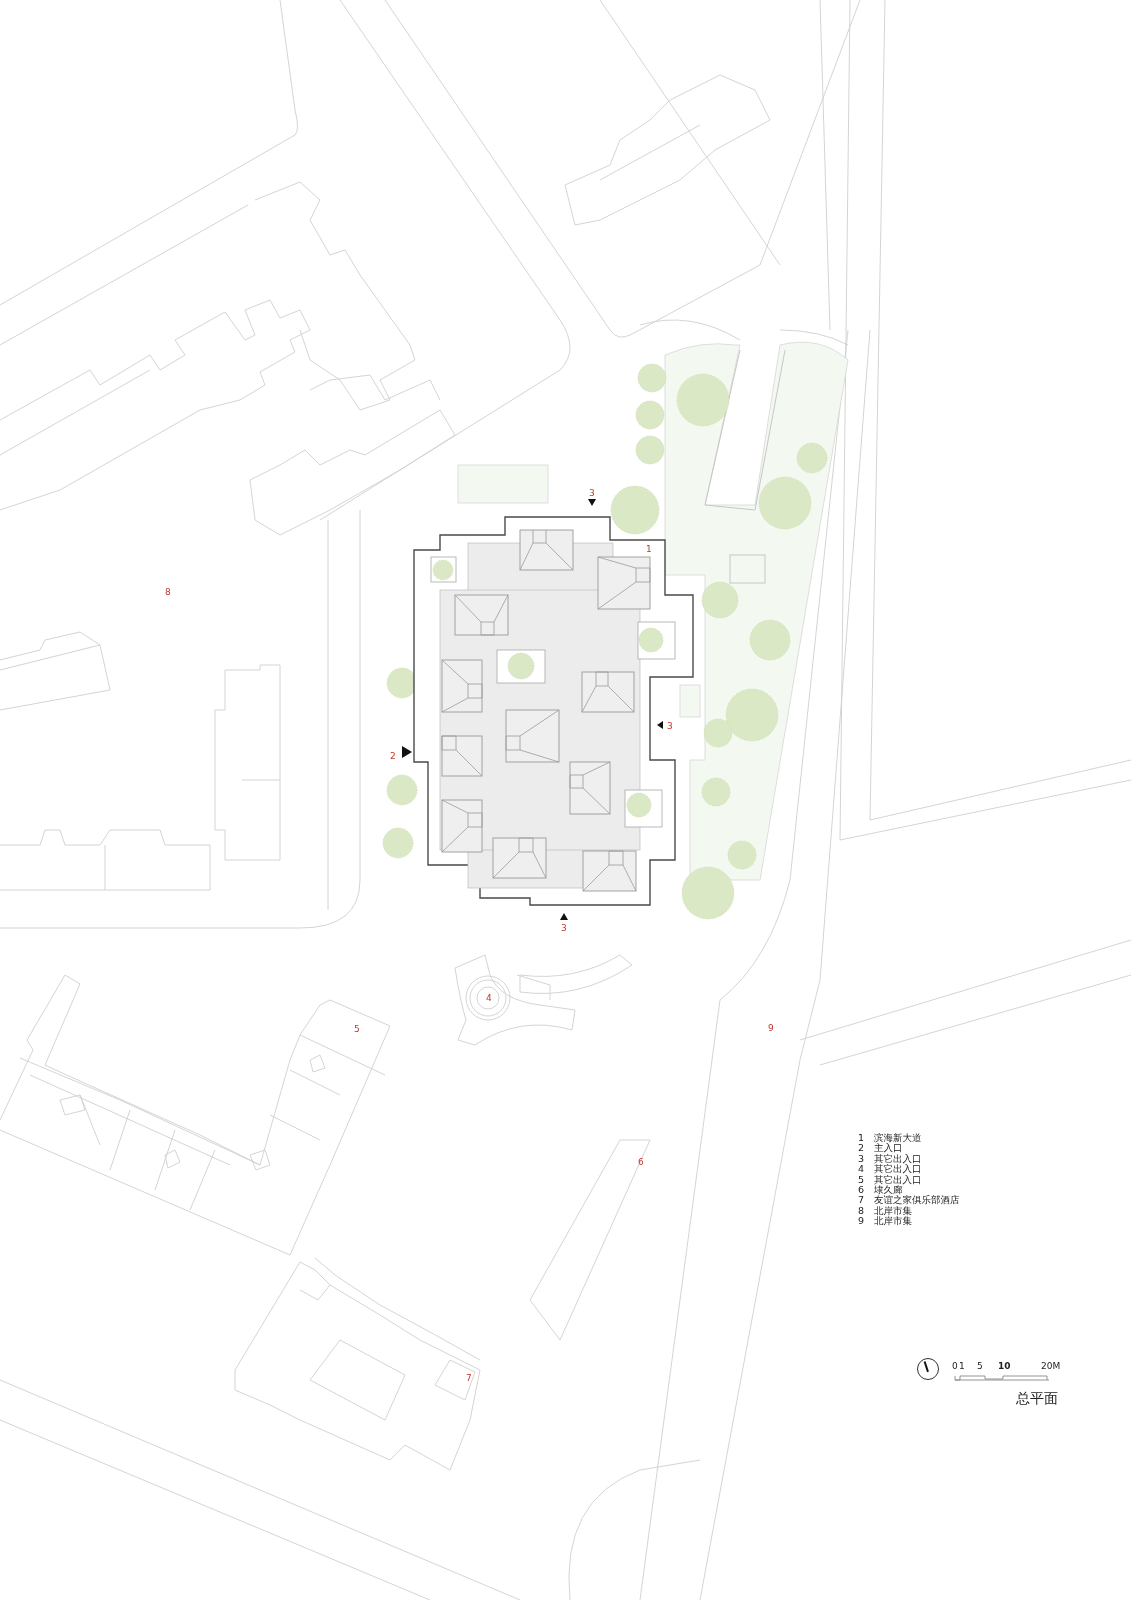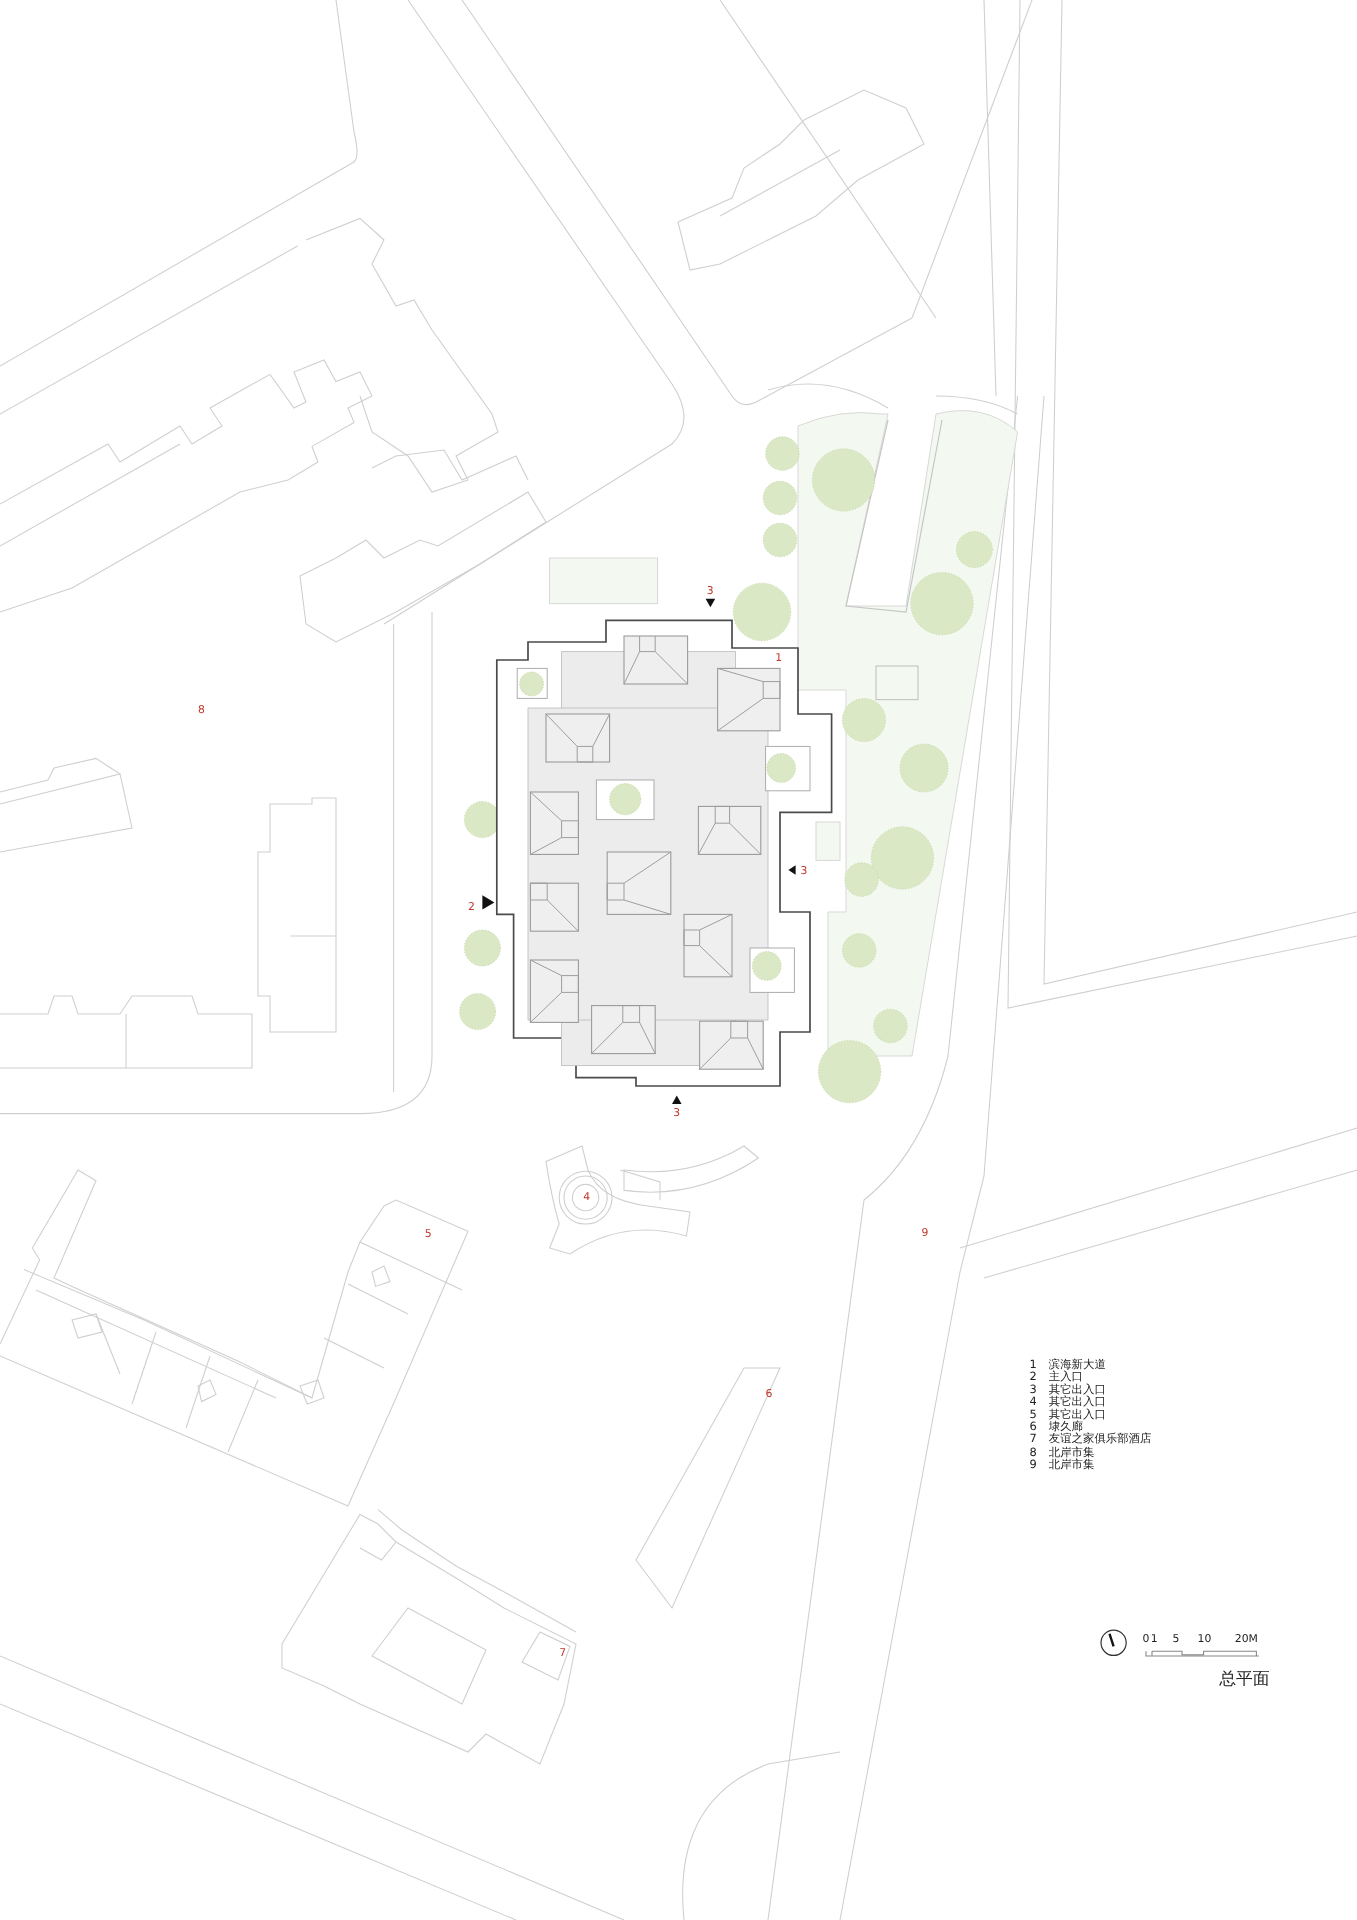--- a/index.html
+++ b/index.html
@@ -241,17 +241,17 @@
 </div>
 
 <div class="north">
   <div class="north-needle"></div>
 </div>
 
 <div class="scalebar">
   <span class="scale-tick" style="left:35px;top:4px;">0</span>
   <span class="scale-tick" style="left:42px;top:4px;">1</span>
   <span class="scale-tick" style="left:60px;top:4px;">5</span>
-  <span class="scale-tick" style="left:81px;top:4px;">10</span>
-  <span class="scale-tick" style="left:112px;top:4px;">20M</span>
+  <span class="scale-tick" style="left:81px;top:4px;font-weight:bold;">10</span>
+  <span class="scale-tick" style="left:124px;top:4px;">20M</span>
 </div>
 
 <div class="plan-title">总平面</div>
 
 </body></html>

